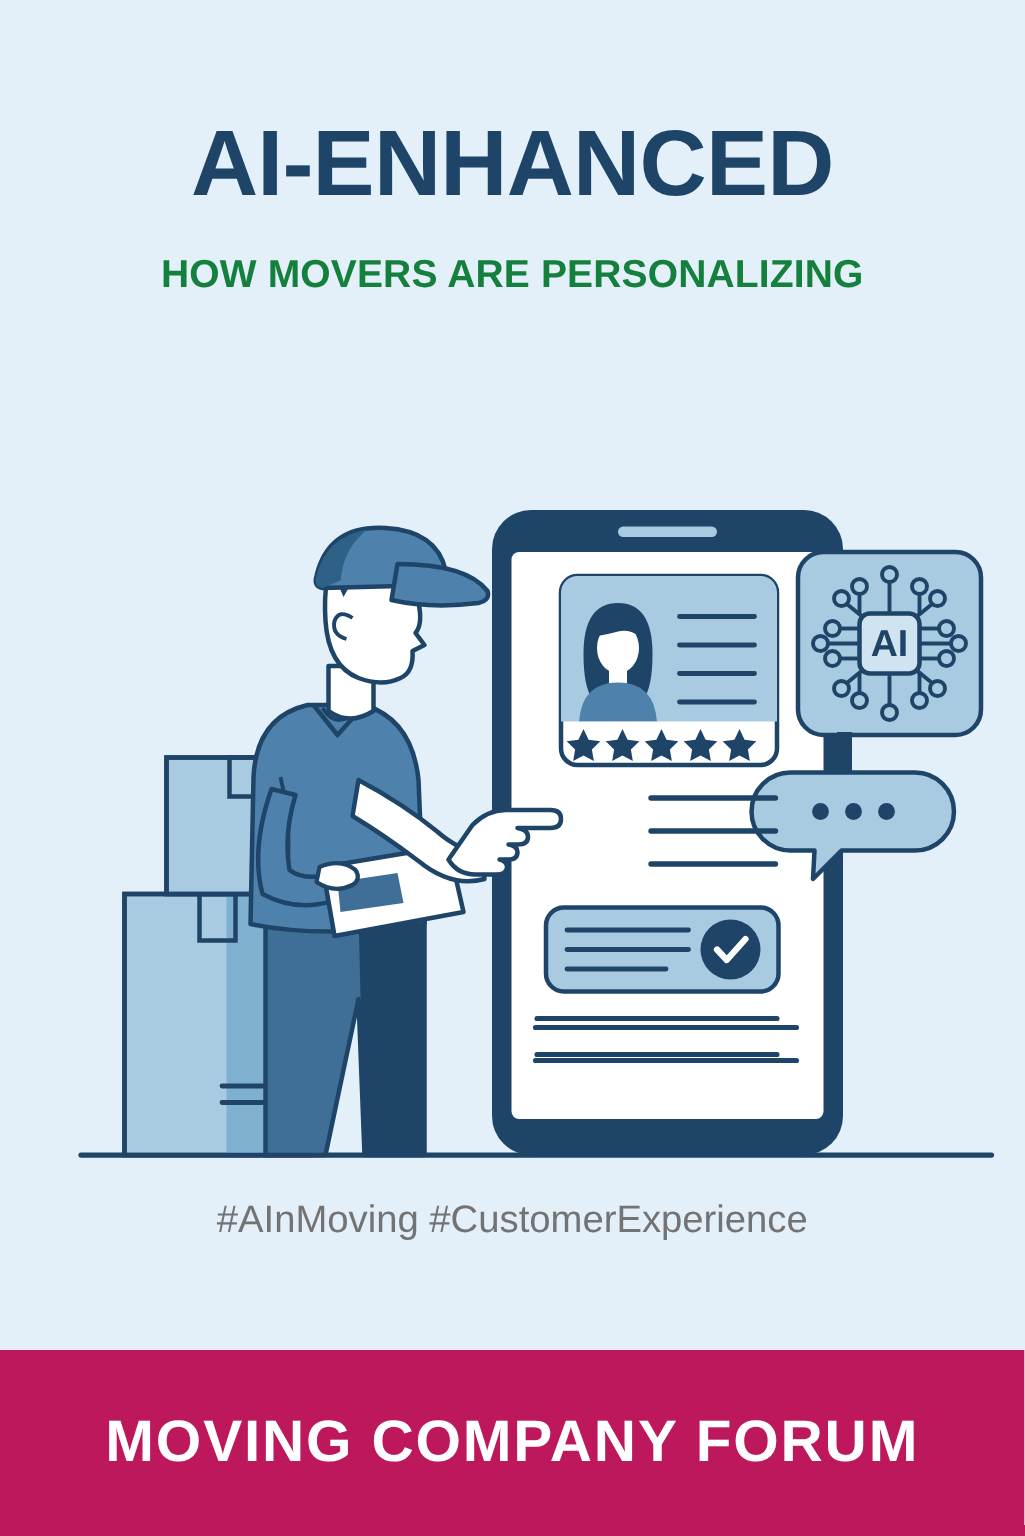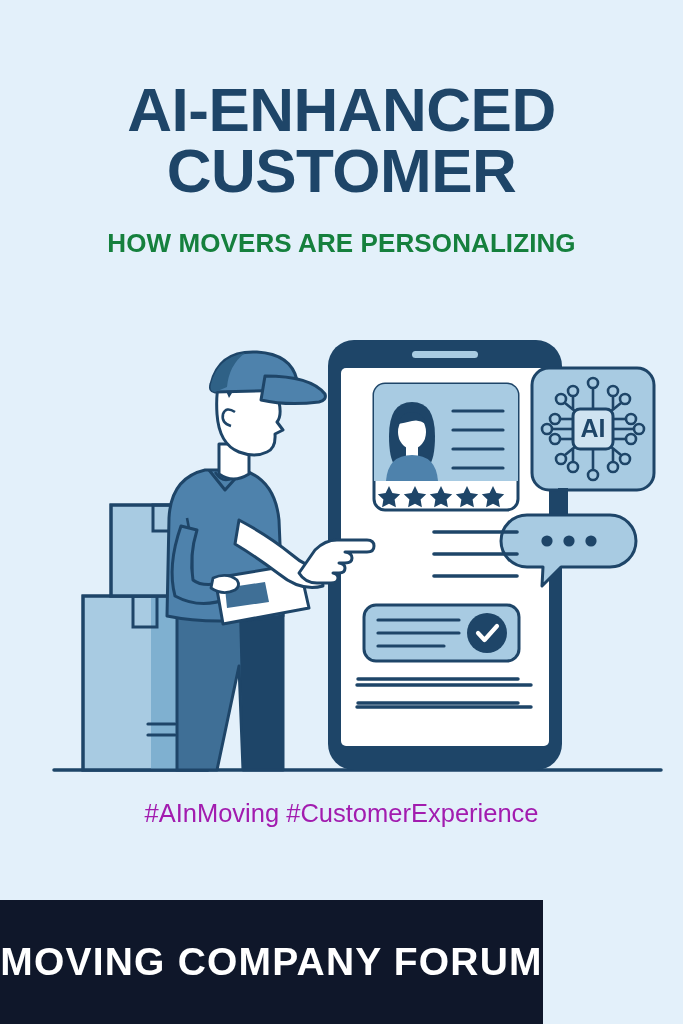--- a/index.html
+++ b/index.html
@@ -62,56 +62,55 @@
     margin-left: 29px;
   }
 
   
   .hashtags {
     position: absolute;
     left: 0;
     top: 796px;
     width: 683px;
     text-align: center;
-    color: #a21caf;
+    color: #737373;
     font-size: 25.5px;
     line-height: 1.38;
     font-weight: 400;
   }
   .hashtags .hline { display: block; }
 
   
   .footer-band {
     position: absolute;
     left: 0;
     top: 900px;
-    width: 543px;
+    width: 683px;
     height: 124px;
-    background: #0f172a;
+    background: #be185d;
     display: flex;
     align-items: center;
     justify-content: center;
   }
   .footer-text {
     color: #ffffff;
     font-size: 39px;
     font-weight: 700;
     letter-spacing: 1.2px;
     text-transform: uppercase;
   }
 </style>
 </head>
 <body>
 
 <div id="poster">
 
   <div class="header-block">
     <h1 class="title">
       <span class="tline">AI-ENHANCED</span>
-      <span class="tline">CUSTOMER</span>
     </h1>
     <div class="subtitle">
       <span class="sline">HOW MOVERS ARE PERSONALIZING</span>
     </div>
   </div>
 
   <div id="scene">
     <svg width="683" height="470" viewBox="0 0 683 470" xmlns="http://www.w3.org/2000/svg">
 
       <line x1="25" y1="450" x2="632" y2="450" stroke="#1e4568" stroke-width="3.5" stroke-linecap="round"></line>

